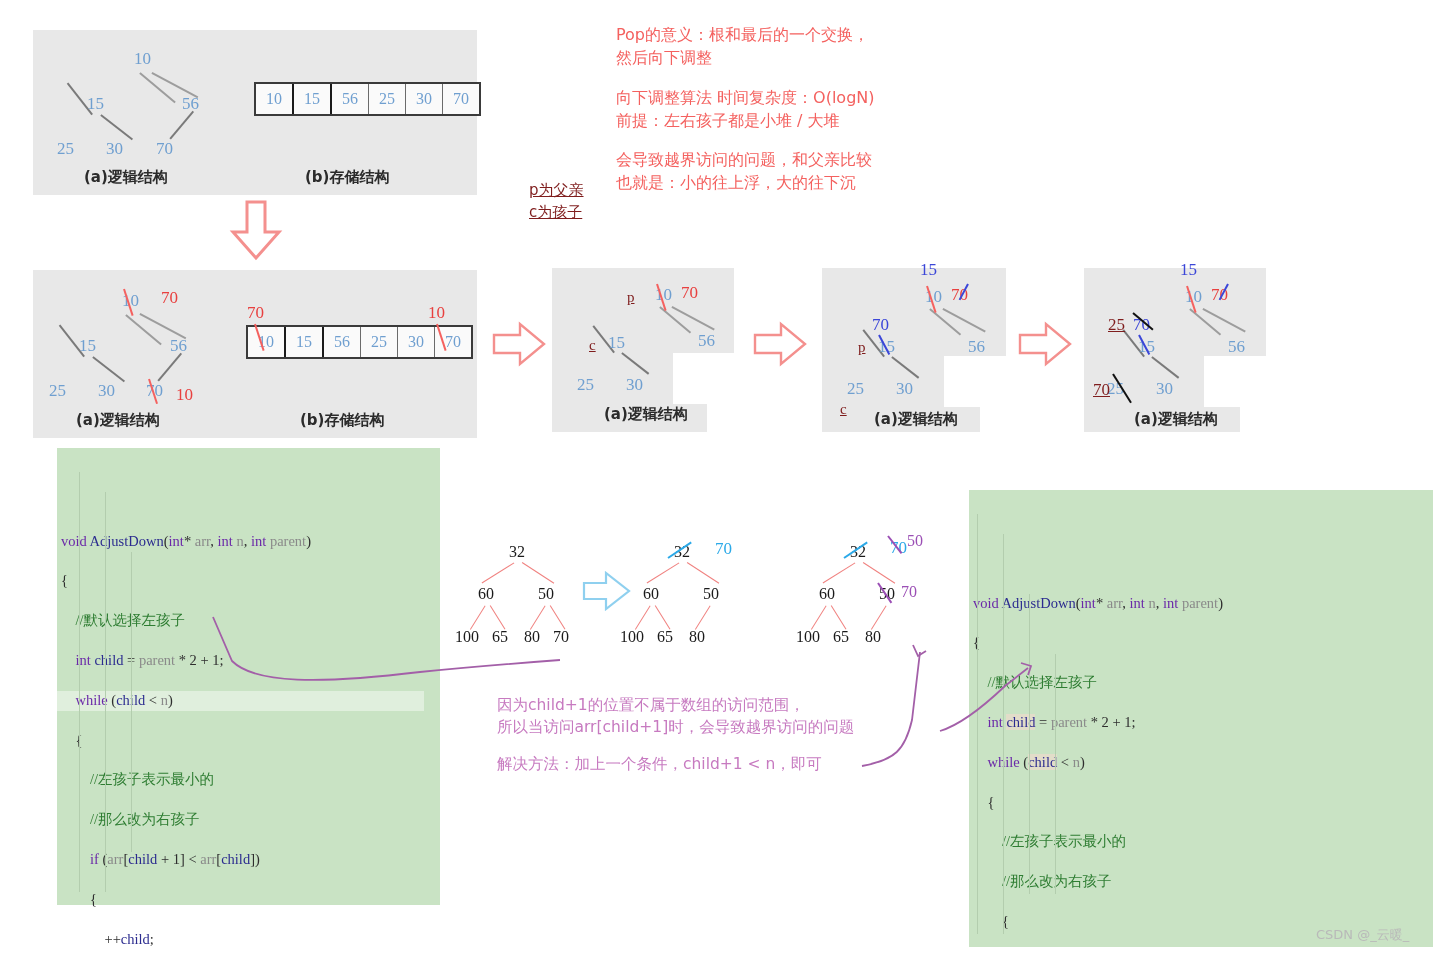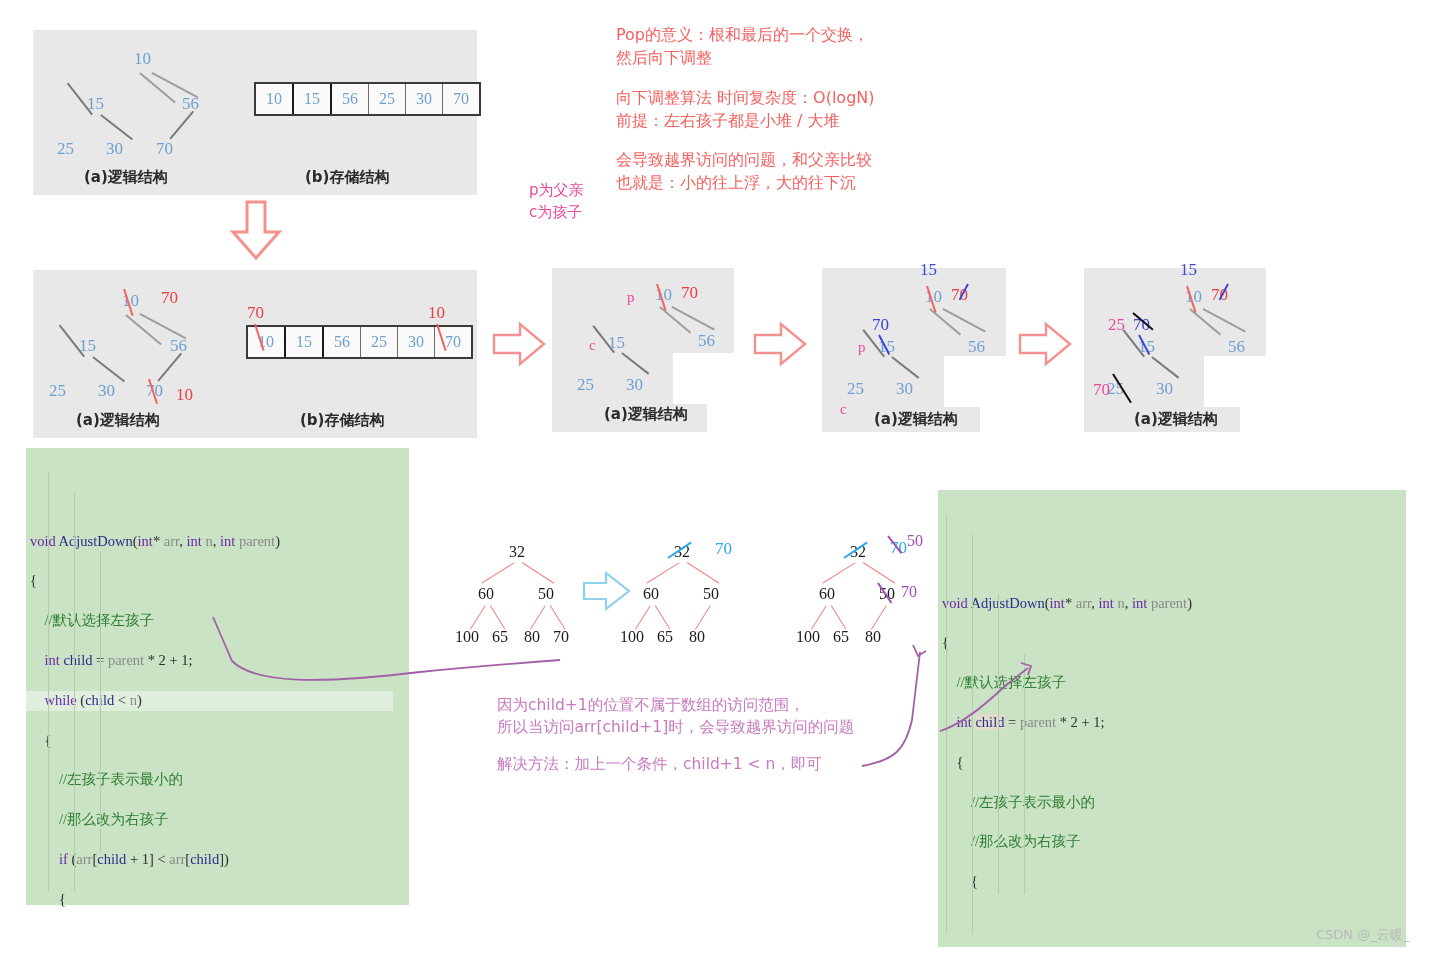--- a/index.html
+++ b/index.html
@@ -27,39 +27,39 @@
   .arrcell.thick{border-right:2px solid #1a1a1a;}
 
   
   .ann{position:absolute;white-space:pre;line-height:1.45;}
   .ann.red{color:#f4615f;}
   .ann.red2{color:#e8403f;}
   .ann.blue{color:#3b46d8;}
   .ann.blue2{color:#2ba9e8;}
   .ann.purple{color:#9b4fb5;}
   .ann.pink{color:#c77ac0;}
-  .ann.black{color:#ec4899;}
+  .ann.black{color:#7f1d1d;text-decoration:underline;}
   .ann.cn{font-family:"DejaVu Sans",sans-serif;}
 
   
   .strike{position:absolute;transform-origin:0 50%;height:2px;}
   .strike.red{background:#f4615f;}
   .strike.blue{background:#3b46d8;}
   .strike.cyan{background:#2ba9e8;}
   .strike.black{background:#111;}
   .strike.purple{background:#9b4fb5;}
 
   
   .blockarrow{position:absolute;}
   .blockarrow svg{display:block;overflow:visible;}
 
   
   .codeblock{position:absolute;background:#c9e3c4;box-sizing:border-box;
              font-family:"Liberation Serif",serif;font-size:14.5px;line-height:19.9px;
-             white-space:pre;color:#2e2e2e;padding:4px 16px 10px 0;}
+             white-space:pre;color:#2e2e2e;padding:4px 16px 10px 0;margin-left:31px;}
   .codeblock .ln{display:block;padding-left:4px;height:19.9px;}
   .codeblock .ln.hl{background:#e0efdd;}
   .indentbar{position:absolute;width:1px;background:#b3cdae;}
   .kw{color:#6a28a8;}          
   .fn{color:#2b2b8f;}          
   .plain{color:#8a8a8a;}       
   .var{color:#2b2b8f;}         
   .cmt{color:#2e7d32;}         
   .num{color:#2e2e2e;}
   .occ{background:#e2ddc9;}    
@@ -254,20 +254,21 @@
 <span class="ln"><span class="kw">void</span> <span class="fn">AdjustDown</span>(<span class="kw">int</span>* <span class="plain">arr</span>, <span class="kw">int</span> <span class="plain">n</span>, <span class="kw">int</span> <span class="plain">parent</span>)</span>
 <span class="ln">{</span>
 <span class="ln">    <span class="cmt">//默认选择左孩子</span></span>
 <span class="ln">    <span class="kw">int</span> <span class="var">child</span> = <span class="plain">parent</span> * <span class="num">2</span> + <span class="num">1</span>;</span>
 <span class="ln hl">    <span class="kw">while</span> (<span class="var">child</span> &lt; <span class="plain">n</span>)</span>
 <span class="ln">    {</span>
 <span class="ln">        <span class="cmt">//左孩子表示最小的</span></span>
 <span class="ln">        <span class="cmt">//那么改为右孩子</span></span>
 <span class="ln">        <span class="kw">if</span> (<span class="plain">arr</span>[<span class="var">child</span> + <span class="num">1</span>] &lt; <span class="plain">arr</span>[<span class="var">child</span>])</span>
 <span class="ln">        {</span>
+<span class="ln">            ++<span class="var">child</span>;</span>
 
 
 
 
 
 
 
 
 
 
@@ -277,20 +278,21 @@
 
 <div class="codeblock" style="left:938px;top:490px;width:468px;height:457px;">
 <div class="indentbar" style="left:8px;top:24px;height:420px;"></div>
 <div class="indentbar" style="left:34px;top:44px;height:400px;"></div>
 <div class="indentbar" style="left:60px;top:104px;height:300px;"></div>
 <div class="indentbar" style="left:86px;top:164px;height:240px;"></div>
 <span class="ln"><span class="kw">void</span> <span class="fn">AdjustDown</span>(<span class="kw">int</span>* <span class="plain">arr</span>, <span class="kw">int</span> <span class="plain">n</span>, <span class="kw">int</span> <span class="plain">parent</span>)</span>
 <span class="ln">{</span>
 <span class="ln">    <span class="cmt">//默认选择左孩子</span></span>
 <span class="ln">    <span class="kw">int</span> <span class="var occ">child</span> = <span class="plain">parent</span> * <span class="num">2</span> + <span class="num">1</span>;</span>
+<span class="ln">    <span class="kw">while</span> (<span class="var occ">child</span> &lt; <span class="plain">n</span>)</span>
 <span class="ln">    {</span>
 <span class="ln">        <span class="cmt">//左孩子表示最小的</span></span>
 <span class="ln">        <span class="cmt">//那么改为右孩子</span></span>
 <span class="ln">        {</span>
 
 
 
 
 
 

